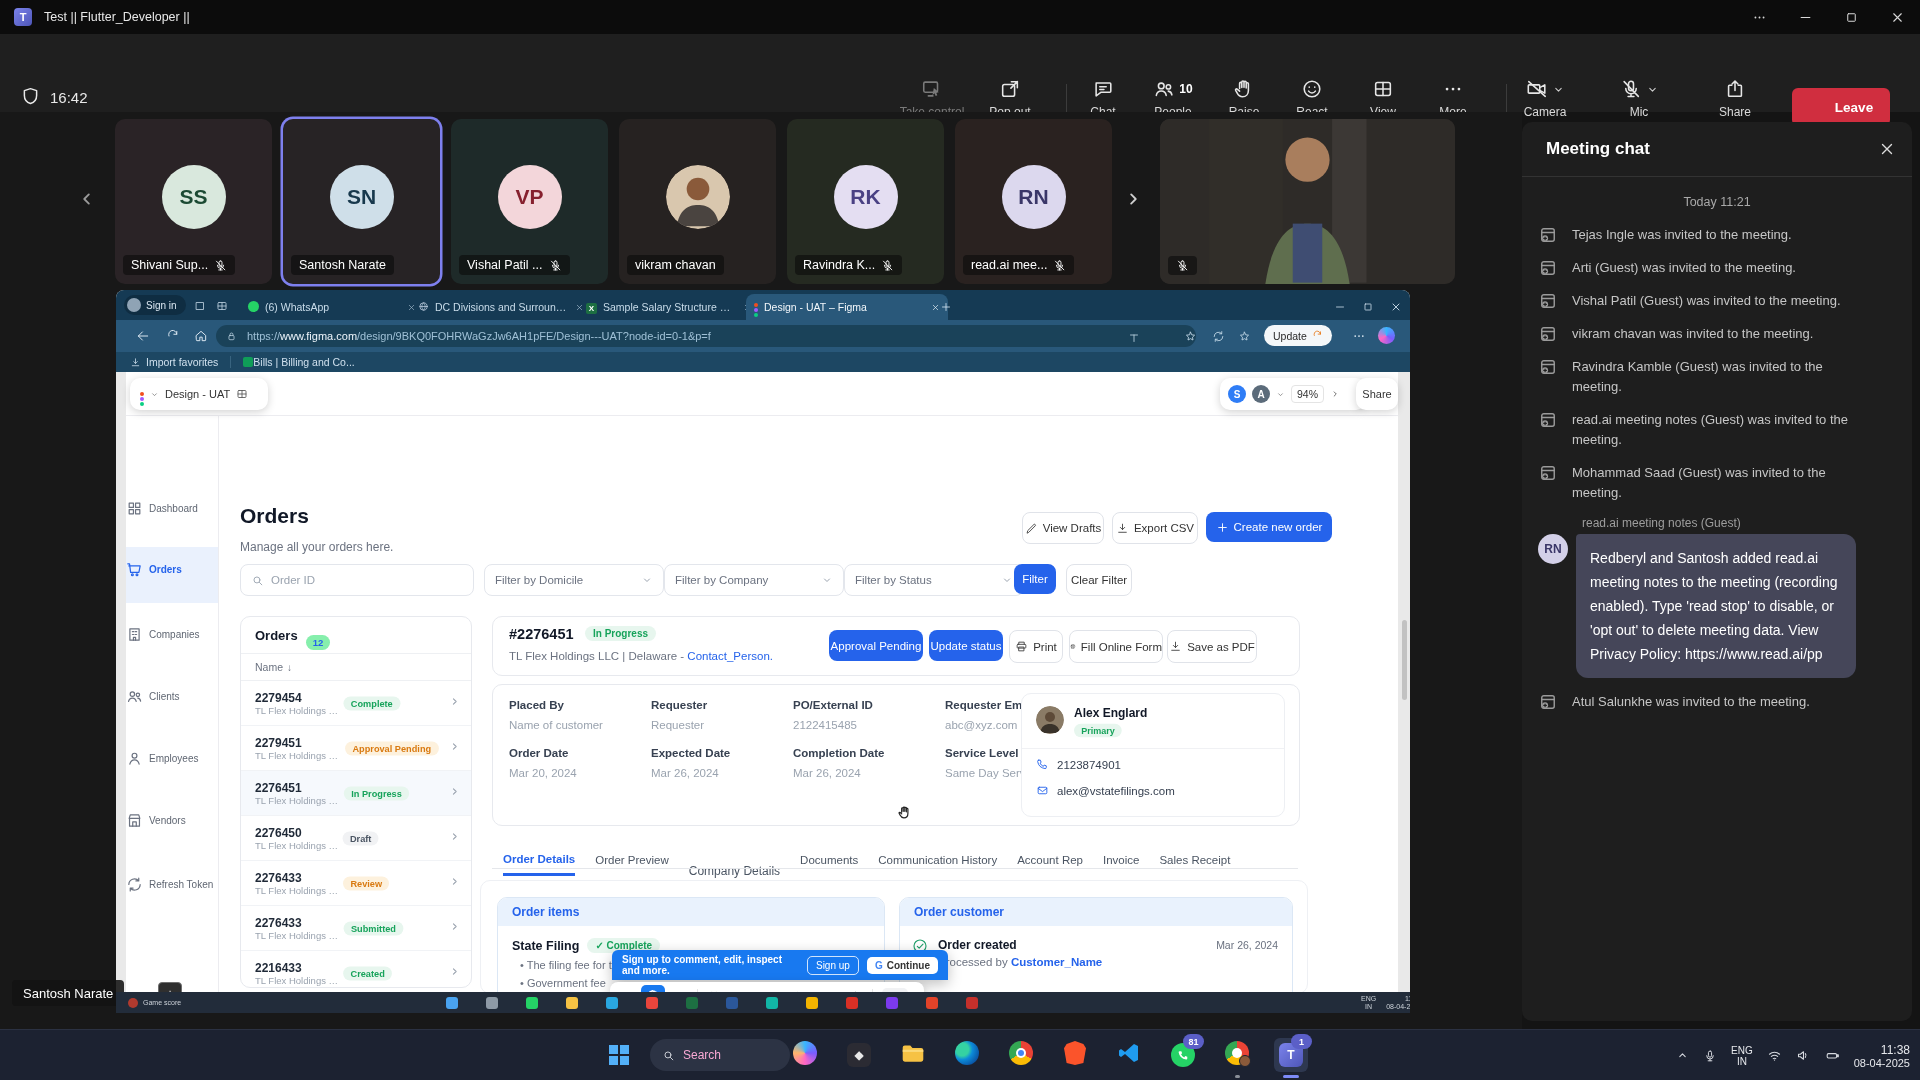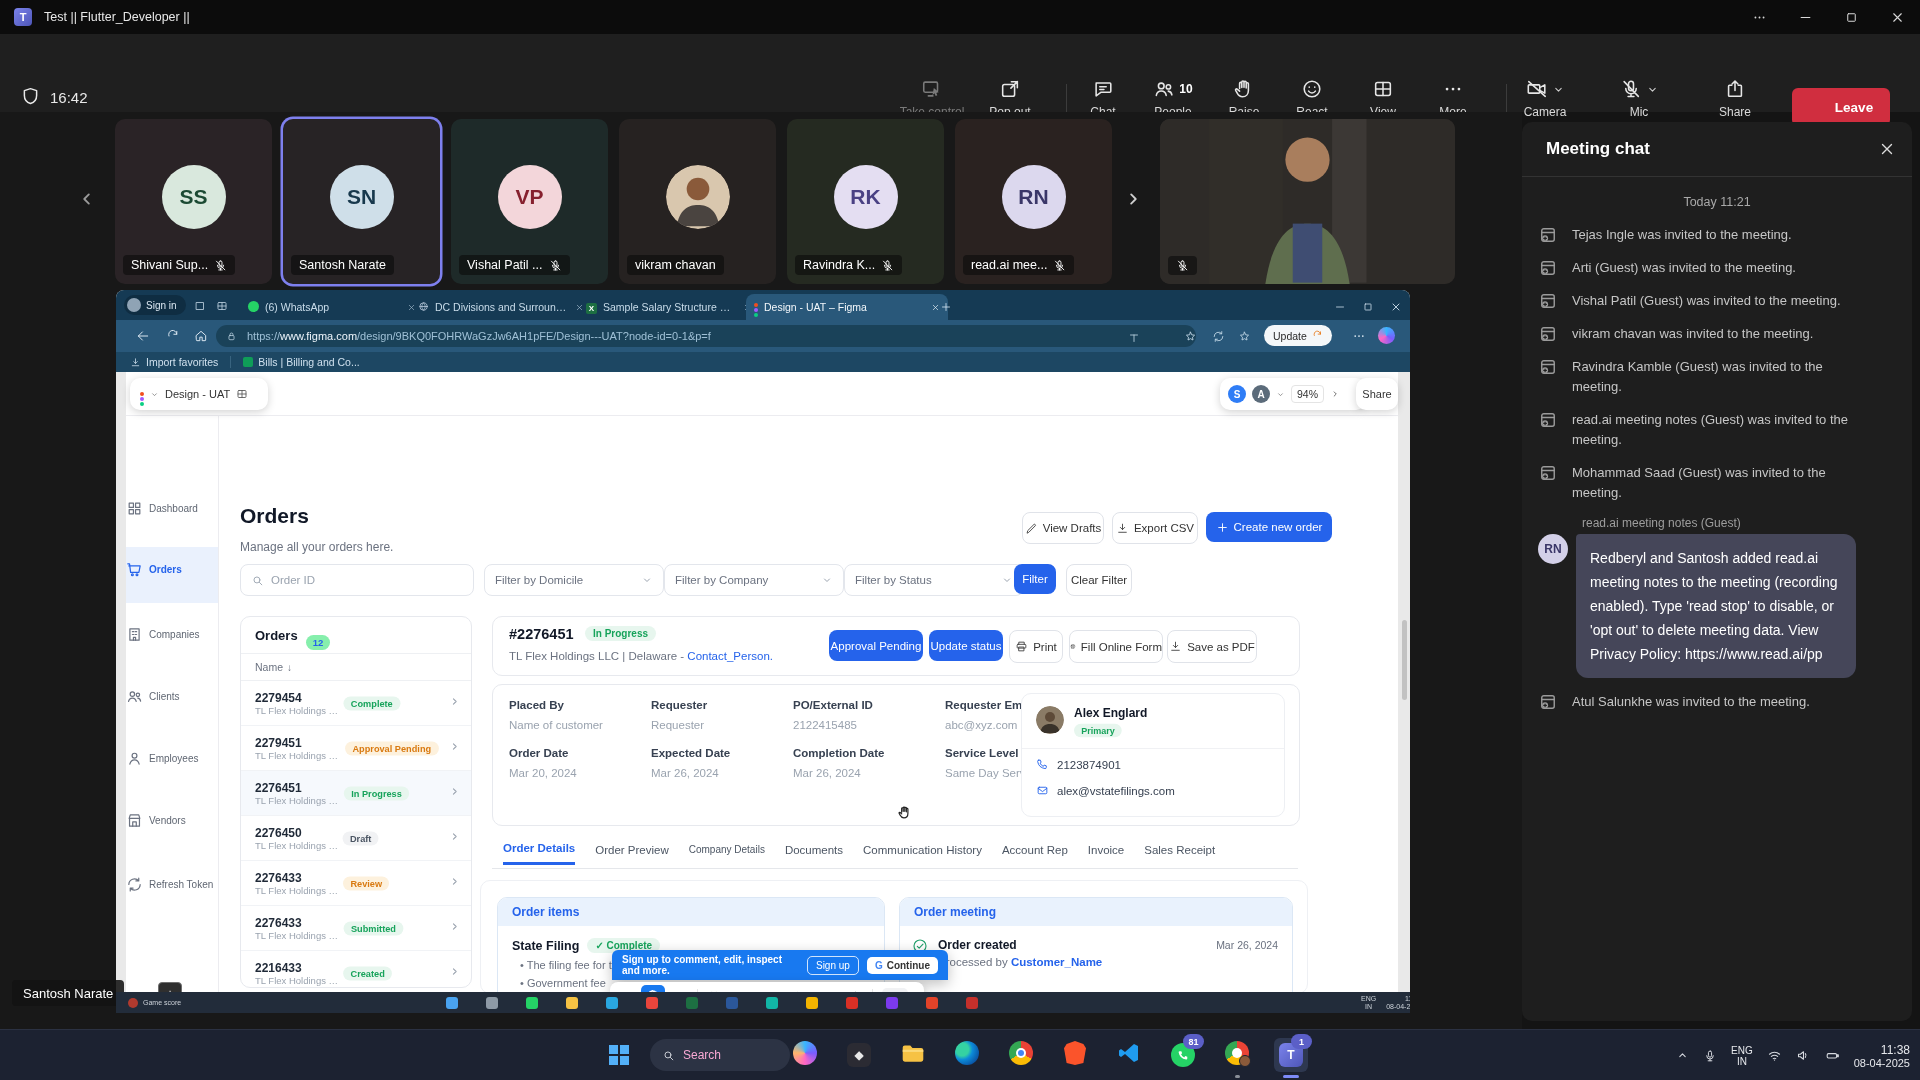--- a/index.html
+++ b/index.html
@@ -494,21 +494,21 @@
       <div class="flex" id="favbar">
         <div class="flex" style="gap: 5px; margin-left: 14px; cursor: pointer;">
           <span class="ic" style="width: 11px; height: 11px; color: rgb(207, 224, 238);">
             <svg viewBox="0 0 24 24" fill="none" stroke="currentColor" stroke-width="1.7" stroke-linecap="round" stroke-linejoin="round">
               <path d="M12 4v10M8 10l4 4 4-4M5 19h14"></path>
             </svg>
           </span>
           <span>Import favorites</span>
         </div>
         <div style="width: 1px; height: 12px; background: rgb(56, 99, 127); margin: 0px 12px;"></div>
-        <div class="flex" style="gap: 5px; cursor: pointer;">
+        <div class="flex" style="cursor: pointer;">
           <span style="width: 10px; height: 10px; background: rgb(15, 157, 88); border-radius: 2px; display: inline-block;"></span>
           <span>Bills | Billing and Co...</span>
         </div>
       </div>
       <div class="page">
         <div style="position: absolute; left: 0px; top: 43px; width: 100%; height: 1px; background: rgb(236, 236, 240);"></div>
         <div style="position: absolute; left: 122px; top: 8px;">
           <div style="width: 14px; height: 18px; background: rgb(43, 52, 64); border-radius: 2px;"></div>
           <div style="color: rgb(31, 111, 224); font-weight: 800; font-size: 10px;">S</div>
         </div>
@@ -821,40 +821,40 @@
                   <path d="M4 8l8 6 8-6"></path>
                 </svg>
               </span>
               <span style="font-size: 11.5px; color: rgb(55, 65, 81);">alex@vstatefilings.com</span>
             </div>
           </div>
         </div>
         <div class="flex" style="position: absolute; left: 377px; top: 470px; gap: 20px;">
           <div style="font-size: 11.5px; cursor: pointer; padding-bottom: 8px; color: rgb(37, 99, 235); font-weight: 700; border-bottom: 3px solid rgb(37, 99, 235);">Order Details</div>
           <div style="font-size: 11.5px; cursor: pointer; padding-bottom: 8px; color: rgb(75, 85, 99);">Order Preview</div>
-          <div style="font-size: 10px; cursor: pointer; padding-bottom: 8px; color: rgb(75, 85, 99);">Company Details</div>
+          <div style="font-size: 12px; cursor: pointer; padding-bottom: 8px; color: rgb(75, 85, 99); margin-top: 22px;">Company Details</div>
           <div style="font-size: 11.5px; cursor: pointer; padding-bottom: 8px; color: rgb(75, 85, 99);">Documents</div>
           <div style="font-size: 11.5px; cursor: pointer; padding-bottom: 8px; color: rgb(75, 85, 99);">Communication History</div>
           <div style="font-size: 11.5px; cursor: pointer; padding-bottom: 8px; color: rgb(75, 85, 99);">Account Rep</div>
           <div style="font-size: 11.5px; cursor: pointer; padding-bottom: 8px; color: rgb(75, 85, 99);">Invoice</div>
           <div style="font-size: 11.5px; cursor: pointer; padding-bottom: 8px; color: rgb(75, 85, 99);">Sales Receipt</div>
         </div>
         <div style="position: absolute; left: 366px; top: 496px; width: 806px; height: 1px; background: rgb(229, 231, 235);"></div>
         <div class="card" style="left: 354px; top: 508px; width: 826px; height: 112px; border-color: rgb(238, 240, 244);">
           <div class="card" style="left: 16px; top: 16px; width: 386px; height: 140px; border-color: rgb(219, 231, 245); overflow: hidden;">
             <div style="height: 28px; line-height: 28px; background: rgb(233, 242, 253); color: rgb(37, 99, 235); font-size: 12px; font-weight: 700; padding: 0px 14px;">Order items</div>
             <div class="flex" style="padding: 12px 14px 0px; gap: 8px;">
               <span style="font-size: 12.5px; font-weight: 700; color: rgb(17, 24, 39);">State Filing</span>
               <span class="badge b-green">✓ Complete</span>
             </div>
             <div style="padding: 6px 14px 0px 22px; font-size: 11px; color: rgb(107, 114, 128);">•  The filing fee for the a</div>
             <div style="padding: 6px 14px 0px 22px; font-size: 11px; color: rgb(107, 114, 128);">•  Government fee</div>
           </div>
           <div class="card" style="left: 418px; top: 16px; width: 392px; height: 140px; border-color: rgb(219, 231, 245); overflow: hidden;">
-            <div style="height: 28px; line-height: 28px; background: rgb(233, 242, 253); color: rgb(37, 99, 235); font-size: 12px; font-weight: 700; padding: 0px 14px;">Order meeting</div>
+            <div style="height: 28px; line-height: 28px; background: rgb(233, 242, 253); color: rgb(37, 99, 235); font-size: 12px; font-weight: 700; padding: 0px 14px;">Order customer</div>
             <span class="abs" style="left: 12px; top: 40px;"><span class="ic" style="width: 16px; height: 16px; color: rgb(34, 160, 107);">
                 <svg viewBox="0 0 24 24" fill="none" stroke="currentColor" stroke-width="1.7" stroke-linecap="round" stroke-linejoin="round">
                   <circle cx="12" cy="12" r="9"></circle>
                   <path d="M8 12.5l2.8 2.8 5.7-6"></path>
                 </svg>
               </span></span>
             <span style="position: absolute; left: 38px; top: 40px; font-size: 12px; font-weight: 700; color: rgb(17, 24, 39);">Order created</span>
             <span style="position: absolute; right: 14px; top: 41px; font-size: 10.5px; color: rgb(107, 114, 128);">Mar 26, 2024</span>
             <div style="position: absolute; left: 38px; top: 58px; font-size: 11.5px; color: rgb(107, 114, 128);"><span>Processed by </span><a style="color: rgb(37, 99, 235); font-weight: 600; cursor: pointer;">Customer_Name</a></div>
             <div style="position: absolute; left: 38px; top: 82px; font-size: 15px; color: rgb(156, 163, 175); margin-top: 48px;">Order has been placed successfully.</div>

